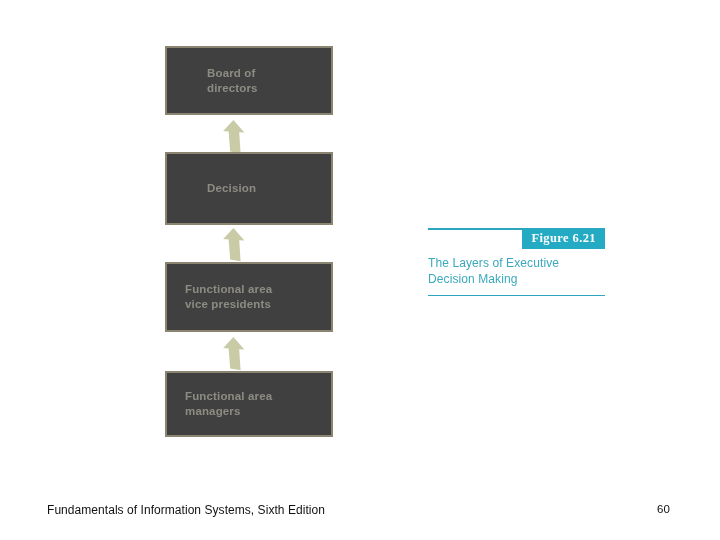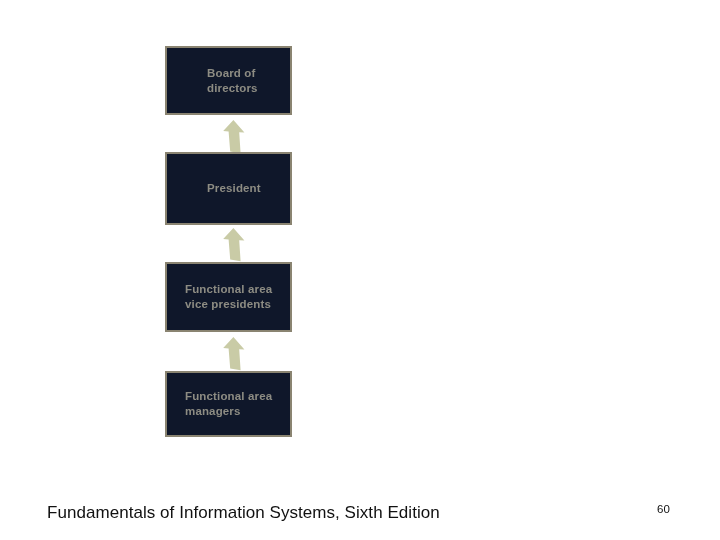--- a/index.html
+++ b/index.html
@@ -16,22 +16,22 @@
     position: relative;
     width: 720px;
     height: 540px;
     background: #ffffff;
   }
 
   
   .node {
     position: absolute;
     left: 165px;
-    width: 127px;
-    background: #0f172a;
+    width: 168px;
+    background: #404040;
     border: 2px solid #8a8471;
     display: flex;
     align-items: center;
     padding-left: 18px;
   }
   .node::after {            
     content: "";
     position: absolute;
     left: 8px;
     top: 8px;
@@ -107,21 +107,21 @@
     height: 1px;
     background: #2ca6bf;
     width: 100%;
   }
 
   
   #footer-text {
     position: absolute;
     left: 47px;
     top: 503px;
-    font-size: 17px;
+    font-size: 12px;
     color: #111111;
     letter-spacing: .05px;
   }
   #footer-page {
     position: absolute;
     left: 657px;
     top: 503px;
     font-size: 11.5px;
     color: #111111;
   }
@@ -138,21 +138,21 @@
 directors</span>
     </div>
 
     <div class="arrow" id="arrow-1">
       <svg width="26" height="34" viewBox="0 0 26 34" xmlns="http://www.w3.org/2000/svg">
         <polygon points="12.4,0 23.4,12.6 18.2,12.2 19.6,33.2 9.2,31.4 7.6,11.4 2.2,11.0" fill="#c9cba6"></polygon>
       </svg>
     </div>
 
     <div class="node" id="node-president">
-      <span class="node-label">President</span>
+      <span class="node-label">Decision</span>
     </div>
 
     <div class="arrow" id="arrow-2">
       <svg width="26" height="34" viewBox="0 0 26 34" xmlns="http://www.w3.org/2000/svg">
         <polygon points="12.4,0 23.4,12.6 18.2,12.2 19.6,33.2 9.2,31.4 7.6,11.4 2.2,11.0" fill="#c9cba6"></polygon>
       </svg>
     </div>
 
     <div class="node" id="node-vps">
       <span class="node-label">Functional area
@@ -165,17 +165,24 @@
       </svg>
     </div>
 
     <div class="node" id="node-managers">
       <span class="node-label">Functional area
 managers</span>
     </div>
 
   </div>
 
+  <div id="caption">
+    <div id="caption-rule-top"></div>
+    <div id="figure-badge">Figure 6.21</div>
+    <div id="caption-title">The Layers of Executive
+Decision Making</div>
+    <div id="caption-rule-bottom"></div>
+  </div>
 
   <div id="footer-text">Fundamentals of Information Systems, Sixth Edition</div>
   <div id="footer-page">60</div>
 
 </div>
 
 </body></html>

